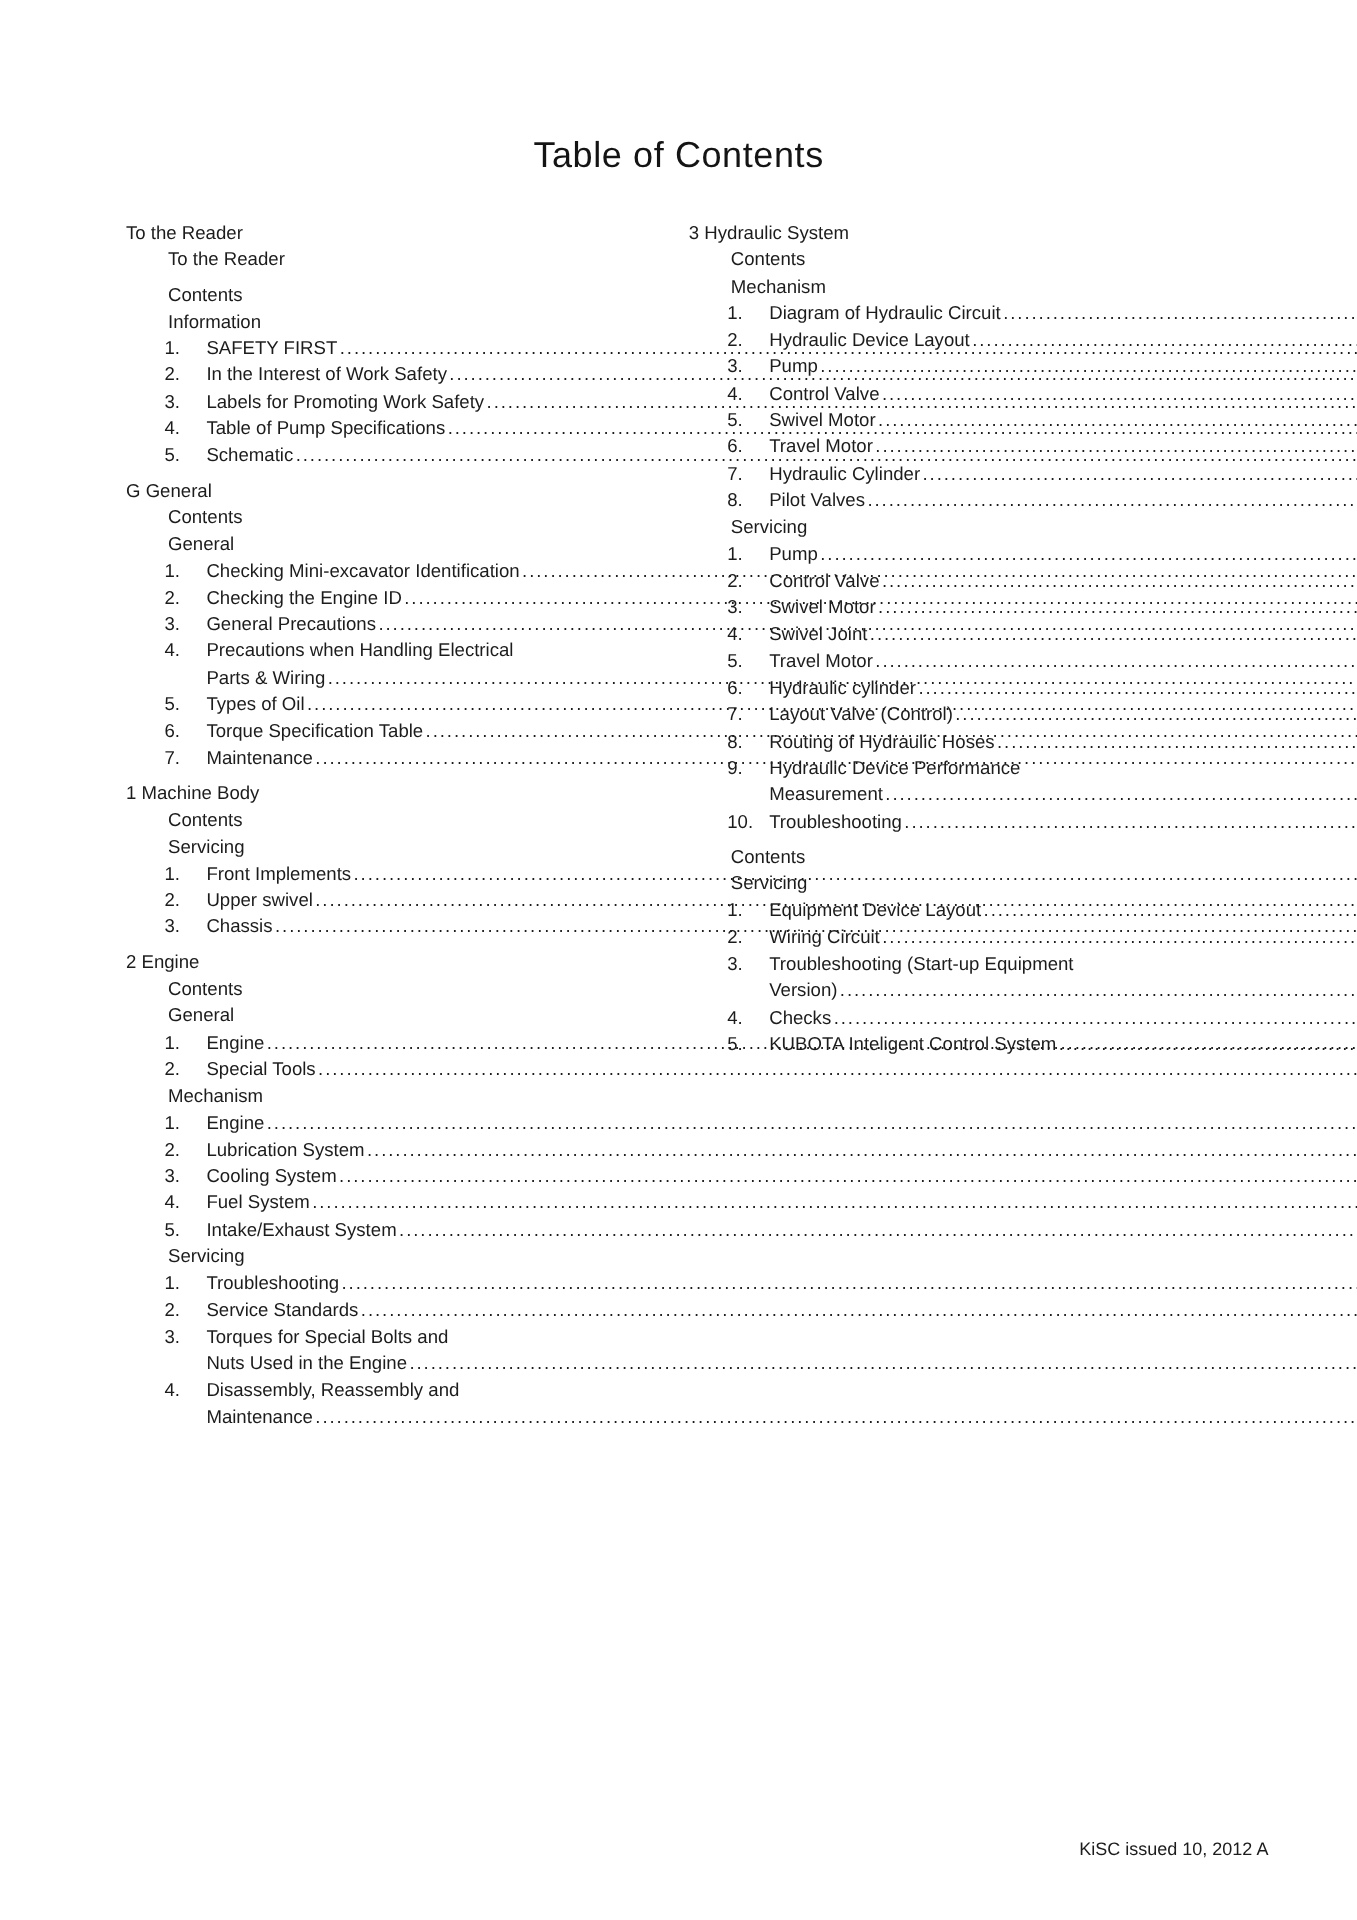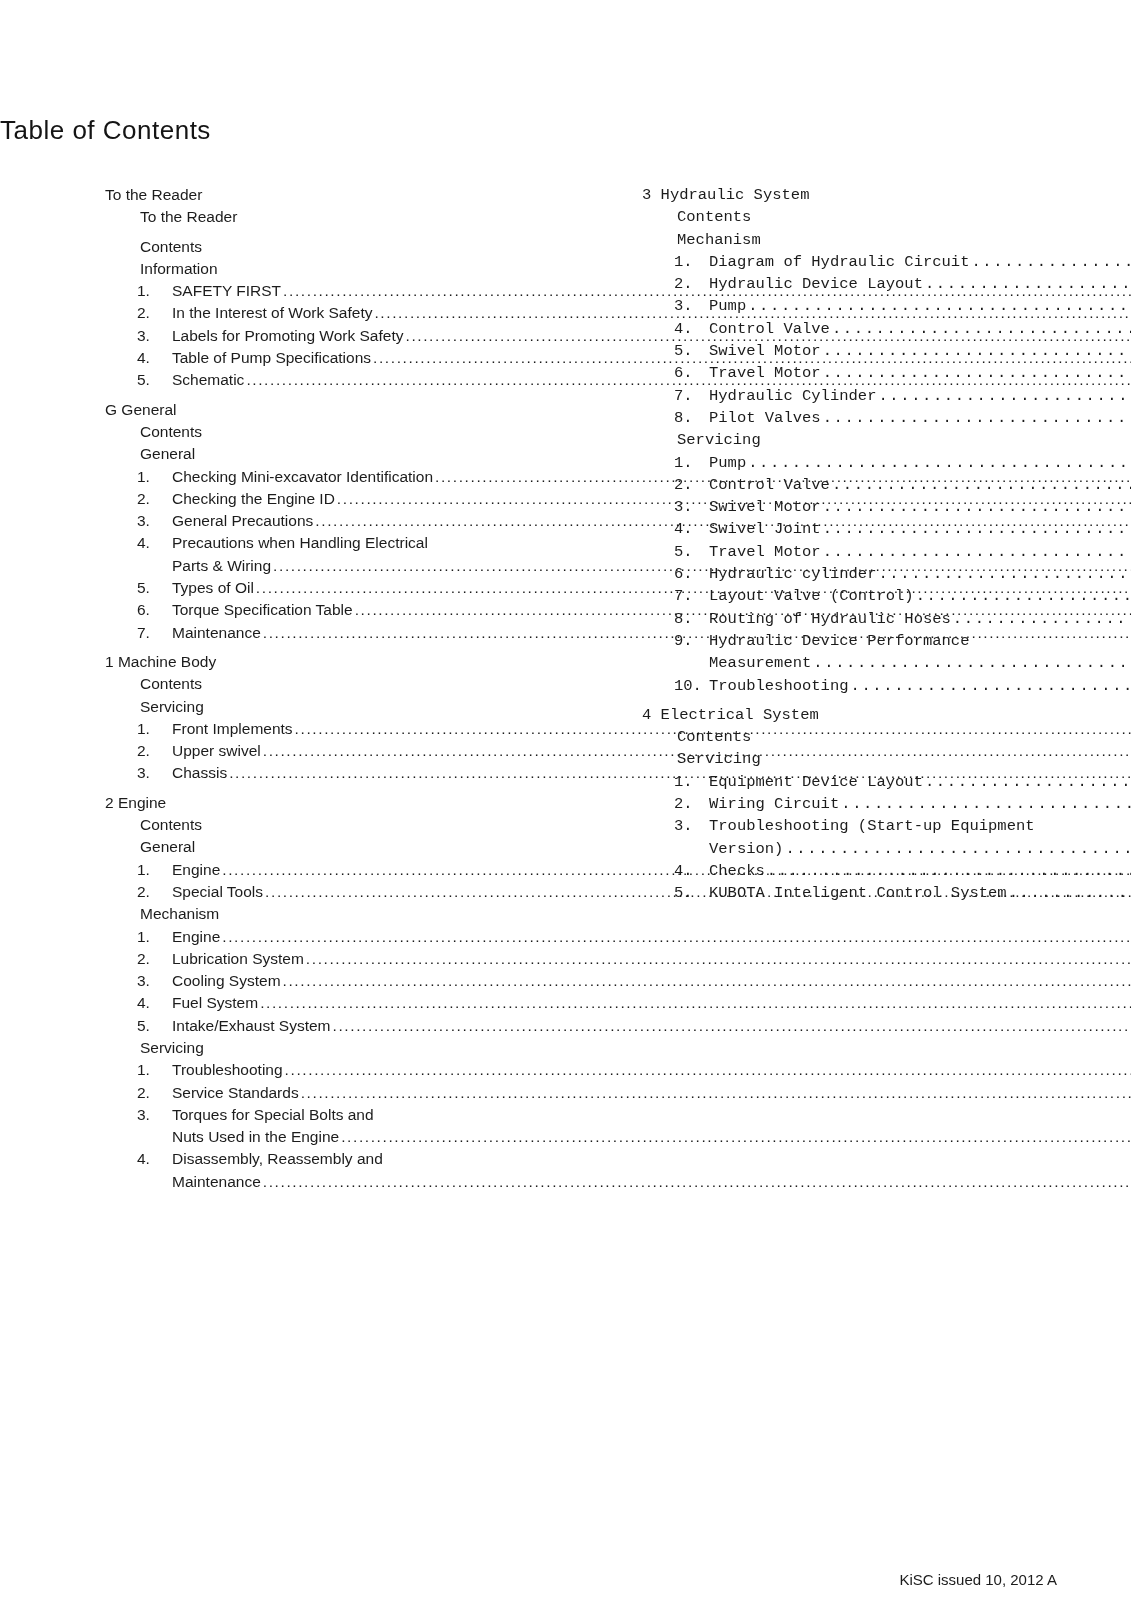--- a/index.html
+++ b/index.html
@@ -12,29 +12,29 @@
     font-family:"Liberation Sans","DejaVu Sans",sans-serif;
     font-size:15.5px;
     line-height:22.3px;
     overflow:hidden;
   }
   .title {
     position:absolute;
     top:112px;
     left:0;
     width:100%;
-    text-align:left;
-    font-size:26px;
+    text-align:center;
+    font-size:30px;
     line-height:36px;
     letter-spacing:0.5px;
     color:#141414;
   }
   .col { position:absolute; top:168px; }
   .col-left  { left:105px; width:456px; }
-  .col-right { left:642px; width:446px;font-family:Liberation Mono, monospace; }
+  .col-right { left:574px; width:446px; }
   .section { margin-top:7px; }
   .col > .section:first-child { margin-top:16px; }
   .heading { padding-left:0; }
   .sub { padding-left:35px; }
   .item { display:grid; grid-template-columns:35px 1fr; padding-left:32px; }
   .num { }
   .line { display:flex; align-items:baseline; }
   .t { white-space:nowrap; margin-right:2px; }
   .leader {
     flex:1 1 auto;
@@ -42,21 +42,21 @@
     white-space:nowrap;
     min-width:10px;
     margin-right:1px;
   }
   .leader::after {
     content:"...........................................................................................................................................................................................";
     letter-spacing:1.6px;
   }
   .footer {
     position:absolute;
-    top:1569px;
+    top:1531px;
     right:74px;
     font-size:15px;
     color:#1c1c1c;
   }
 </style>
 </head>
 <body>
 
 <div class="page">
   <div class="title">Table of Contents</div>
@@ -496,21 +496,20 @@
           <span class="num">10.</span>
           <div class="lines">
             <div class="line">
               <span class="t">Troubleshooting</span>
               <span class="leader"></span>
             </div>
           </div>
         </div>
       </div>
       <div class="section">
-        <div class="heading">4 Electrical System</div>
         <div class="sub">Contents</div>
         <div class="sub">Servicing</div>
         <div class="item">
           <span class="num">1.</span>
           <div class="lines">
             <div class="line">
               <span class="t">Equipment Device Layout</span>
               <span class="leader"></span>
             </div>
           </div>

